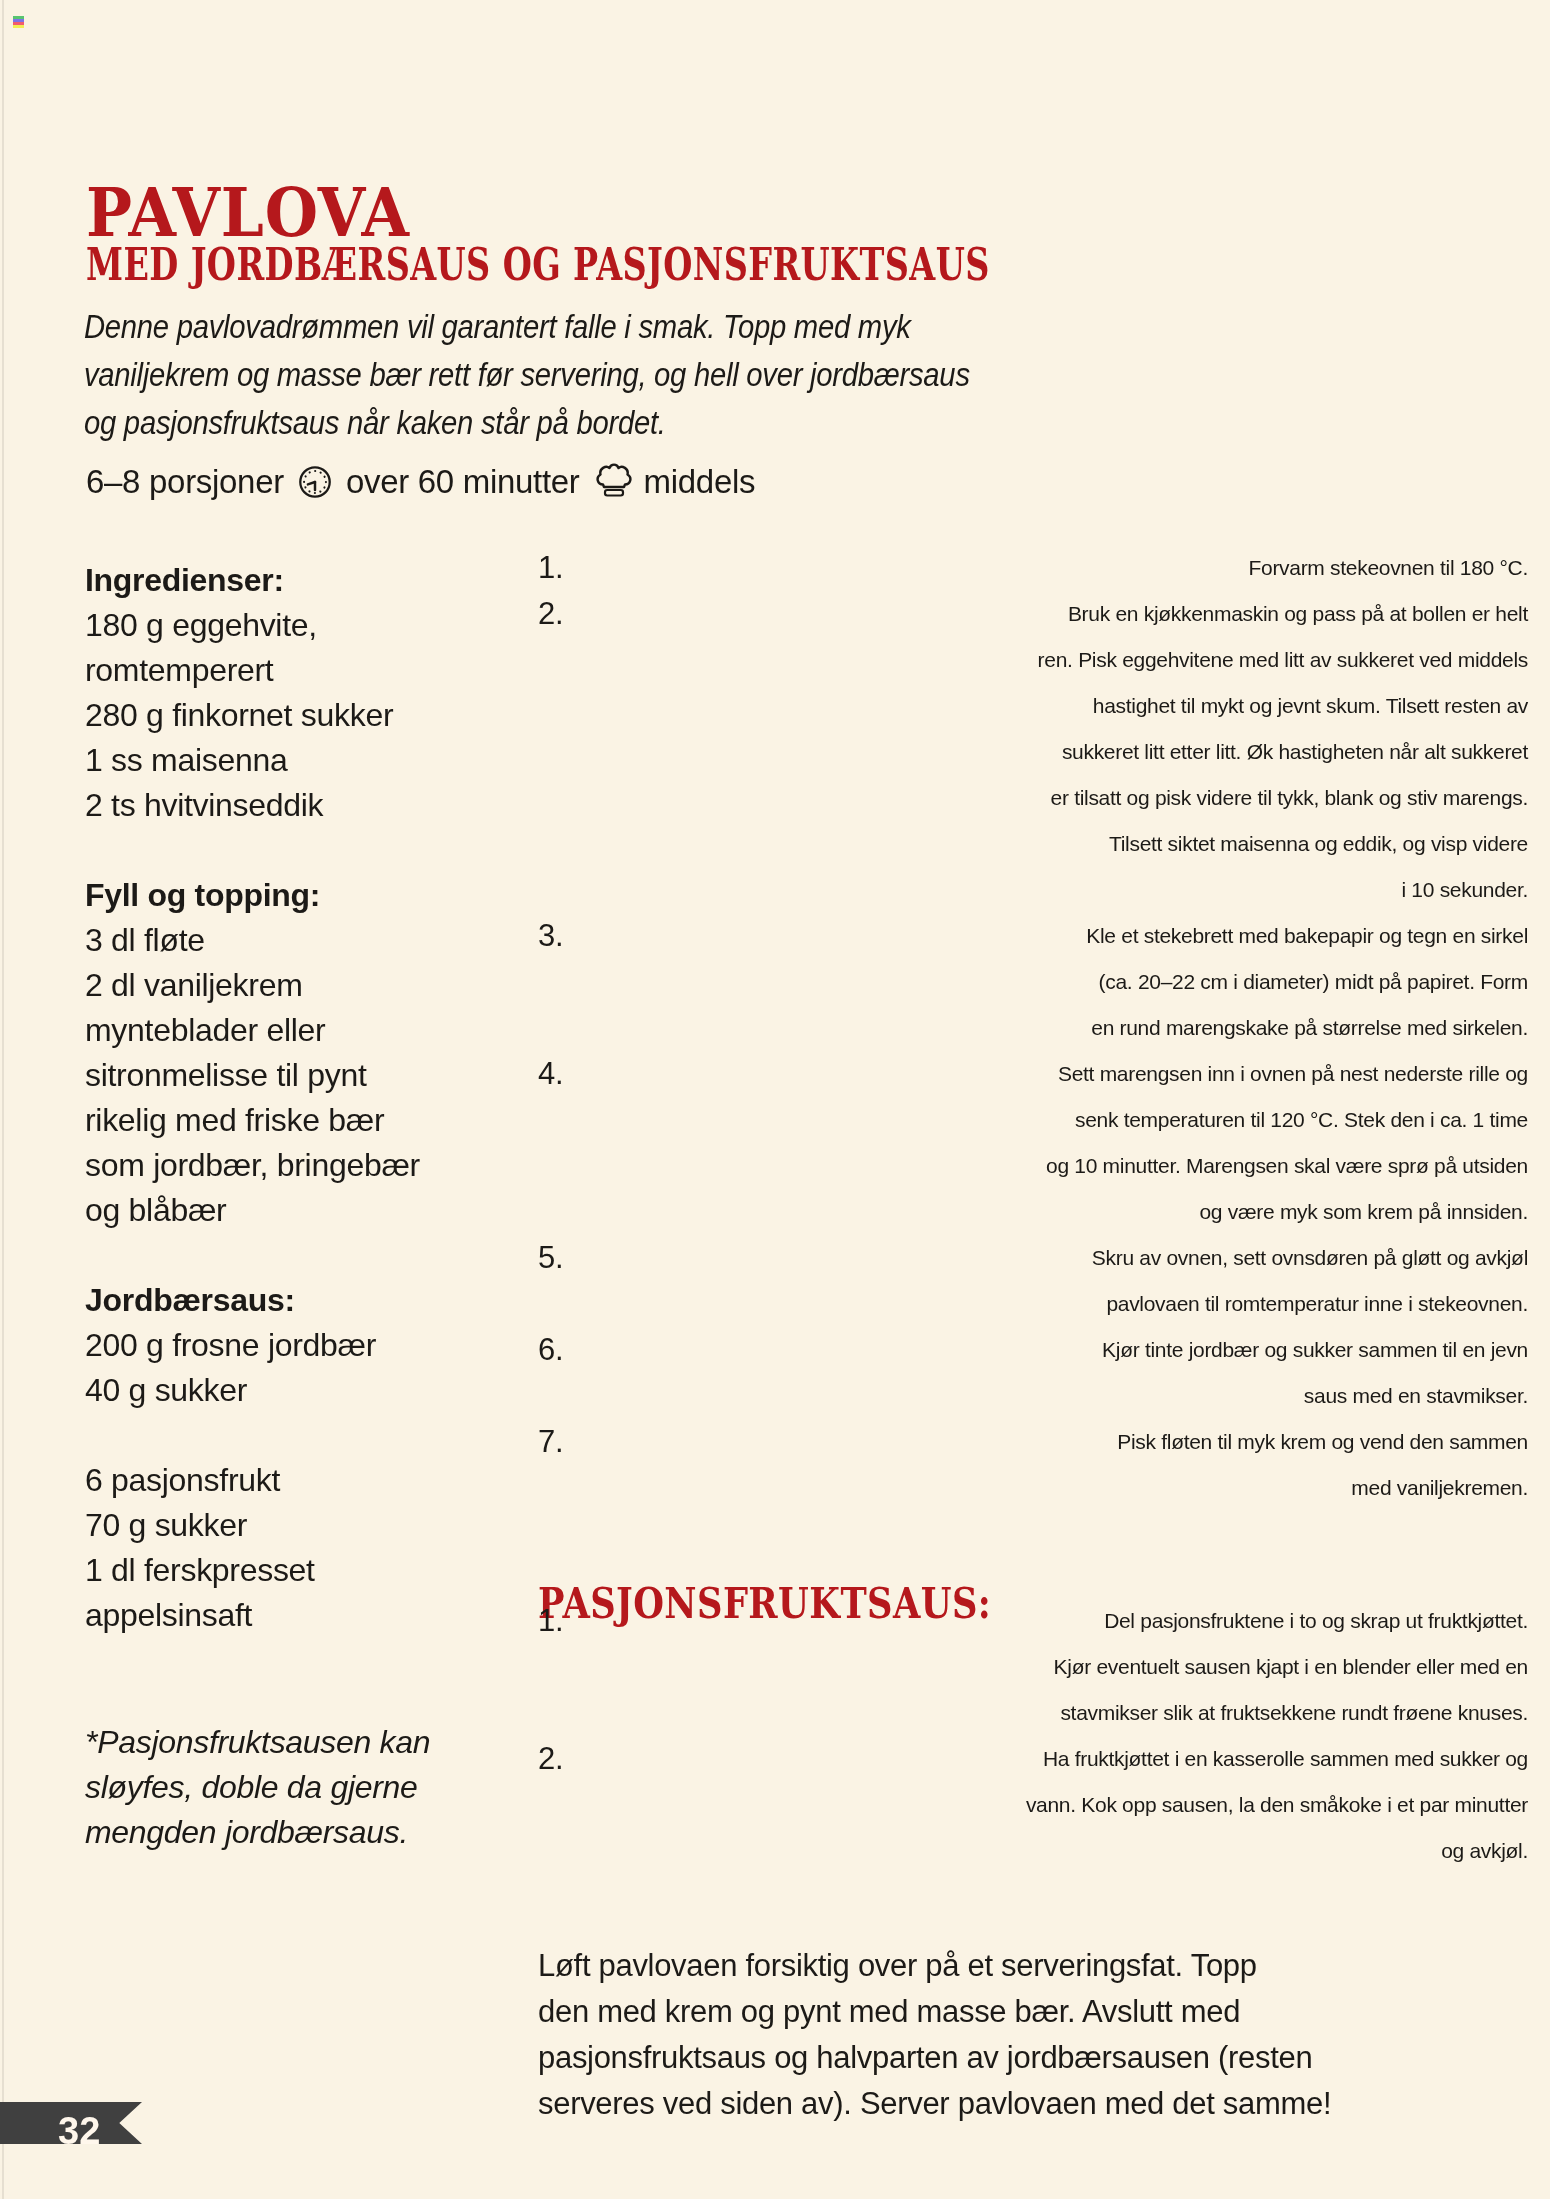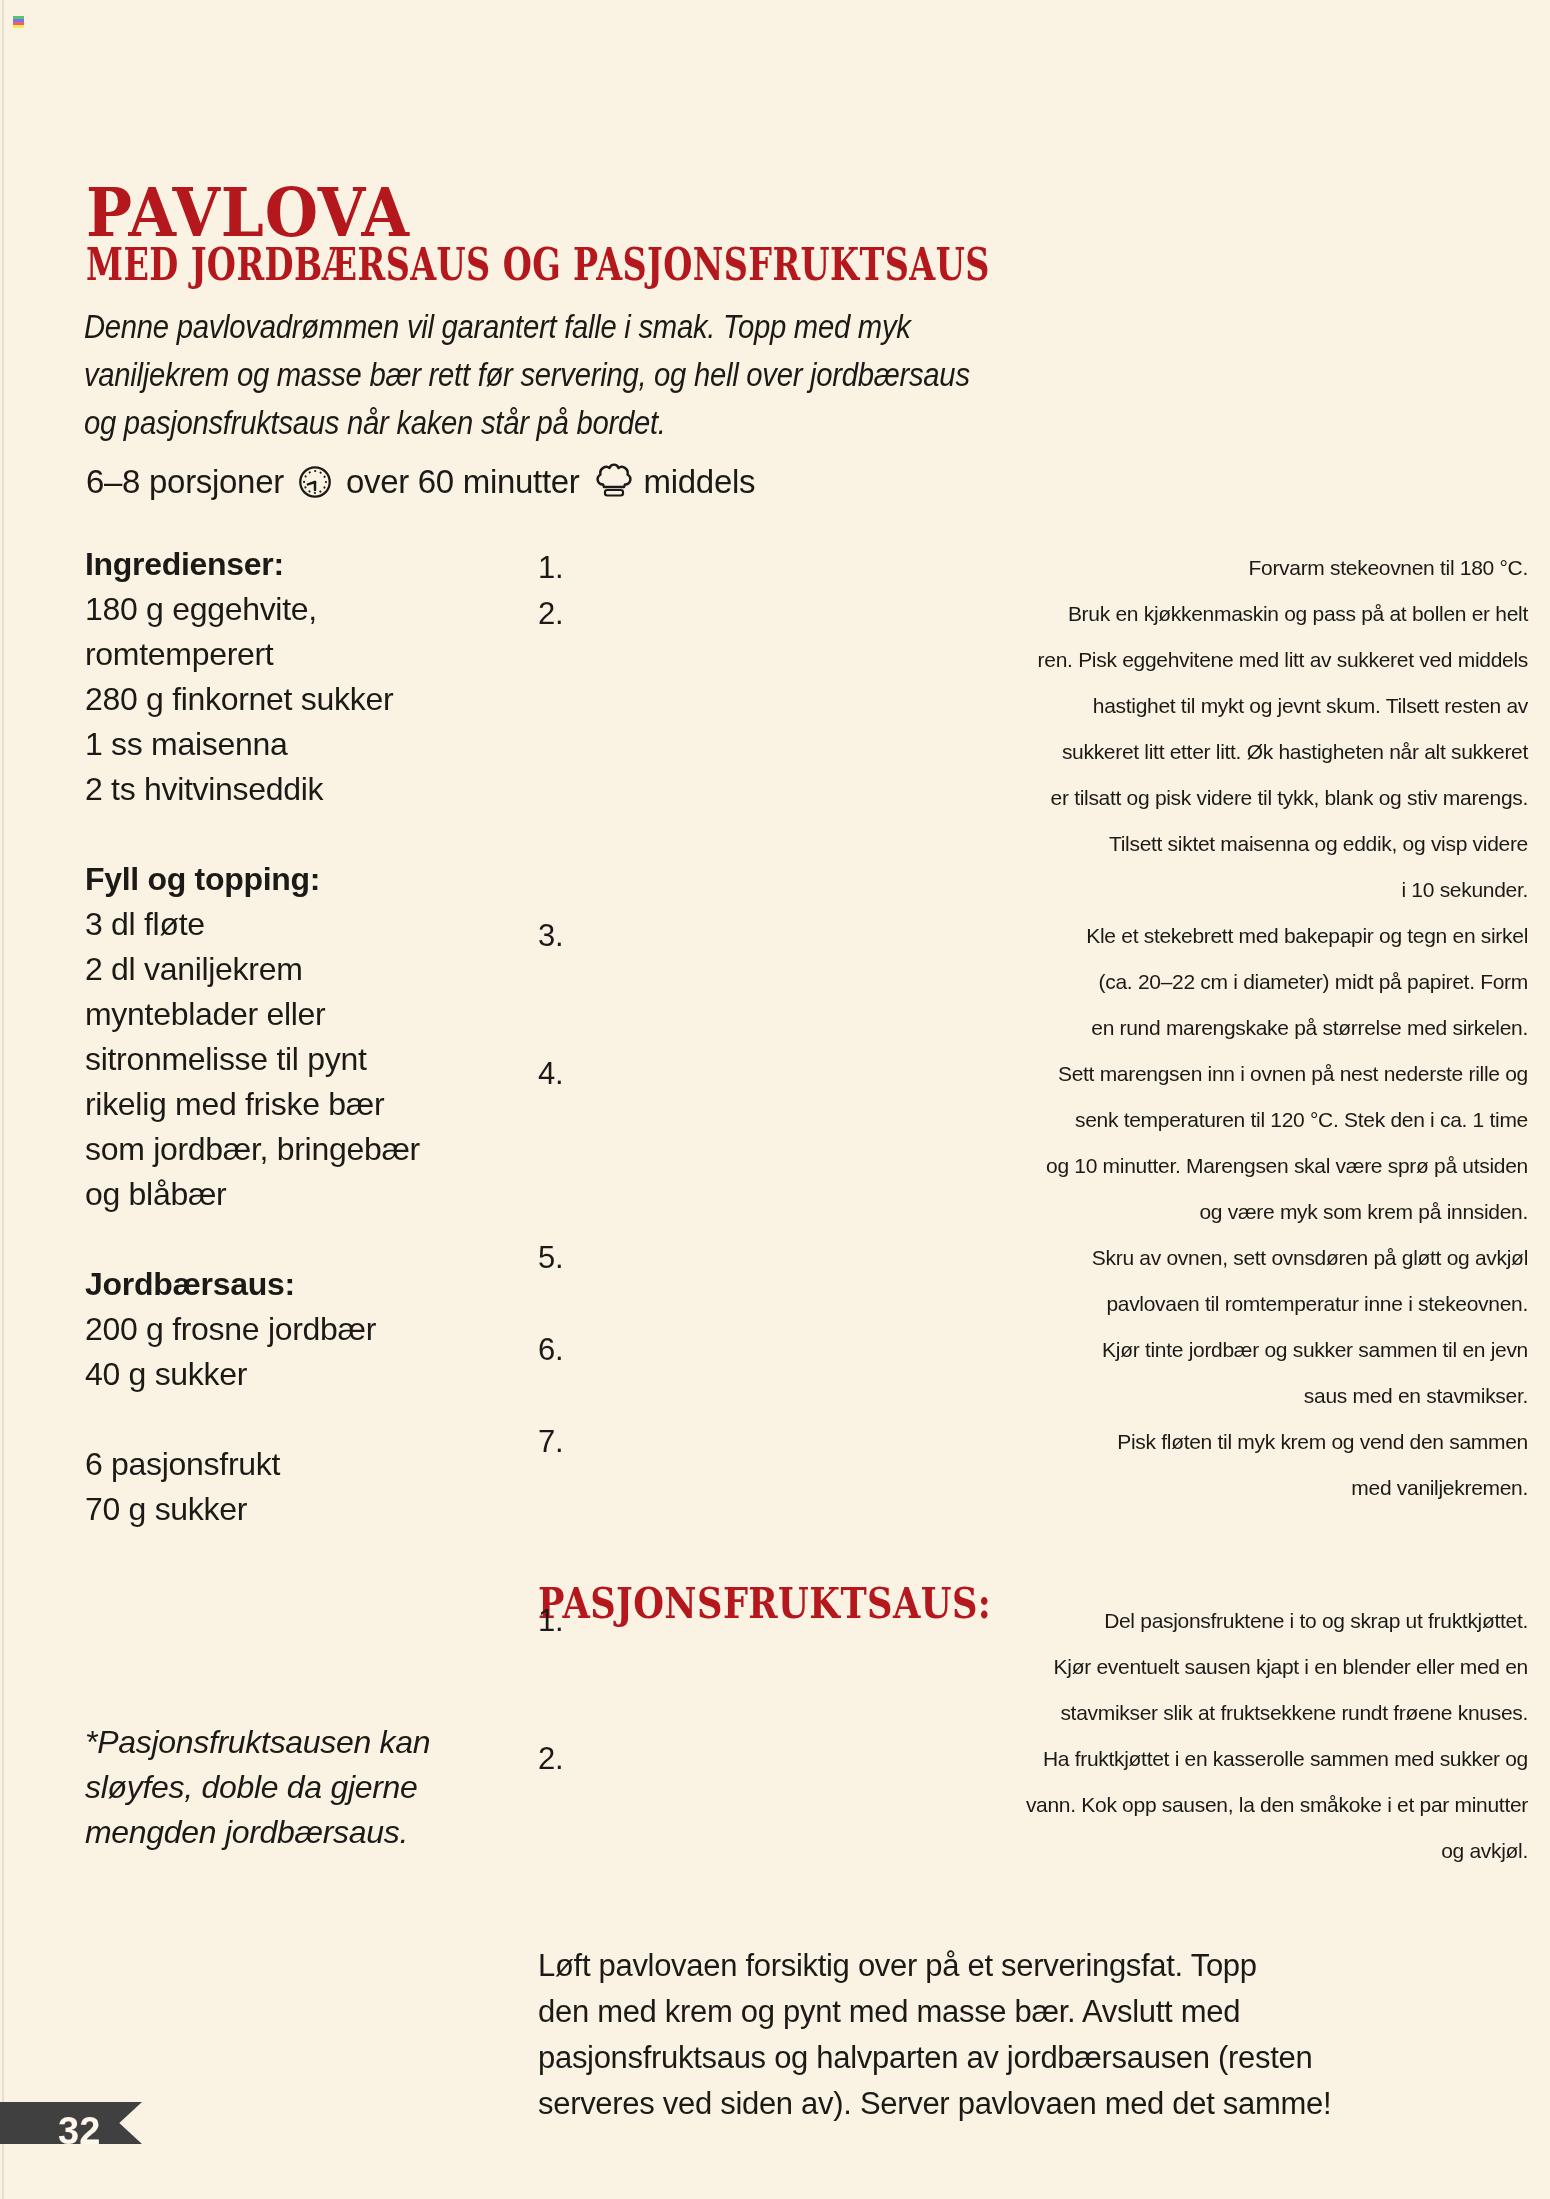--- a/index.html
+++ b/index.html
@@ -48,21 +48,21 @@
     display:flex;align-items:center;gap:12px;
     font-size:33px;letter-spacing:-0.3px;
   }
   #meta svg{display:block;}
 
   
   #ingredients-list{
     position:absolute;left:85px;top:542px;width:420px;
     font-size:32px;line-height:45px;letter-spacing:-0.3px;
   }
-  .ing-section{margin:0 0 45px 0;}
+  .ing-section{margin:16px 0 45px 0;}
   .ing-heading{font-weight:bold;}
   .ing-line{white-space:pre-line;}
   #footnote{
     position:absolute;left:85px;top:1712px;width:420px;
     font-size:32px;line-height:45px;font-style:italic;
     letter-spacing:-0.3px;white-space:pre-line;margin-top:8px;
   }
 
   
   #steps-list{position:absolute;left:538px;top:545px;width:990px;}
@@ -155,20 +155,22 @@
 og blåbær</div>
       </div>
       <div class="ing-section">
         <div class="ing-heading">Jordbærsaus:</div>
         <div class="ing-line">200 g frosne jordbær</div>
         <div class="ing-line">40 g sukker</div>
       </div>
       <div class="ing-section">
         <div class="ing-line">6 pasjonsfrukt</div>
         <div class="ing-line">70 g sukker</div>
+        <div class="ing-line">1 dl ferskpresset
+appelsinsaft</div>
       </div>
     </div>
 
   <p id="footnote">*Pasjonsfruktsausen kan
 sløyfes, doble da gjerne
 mengden jordbærsaus.</p>
 
   <div id="steps-list">
       <div class="step">
         <span class="step-num">1.</span>

